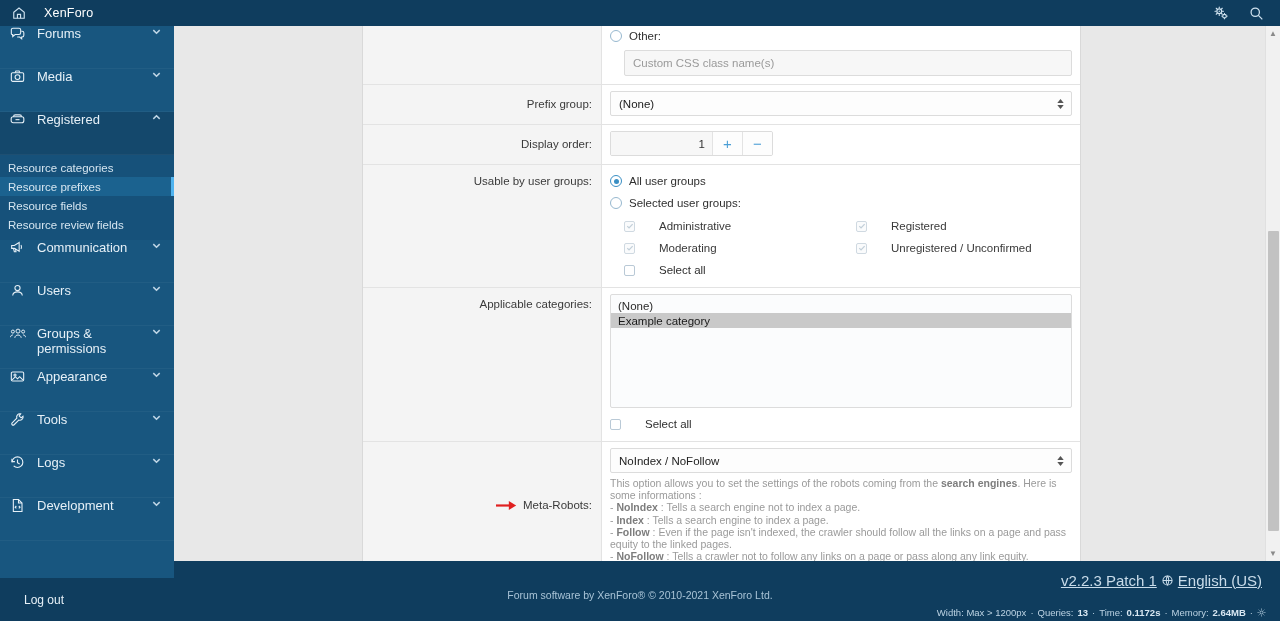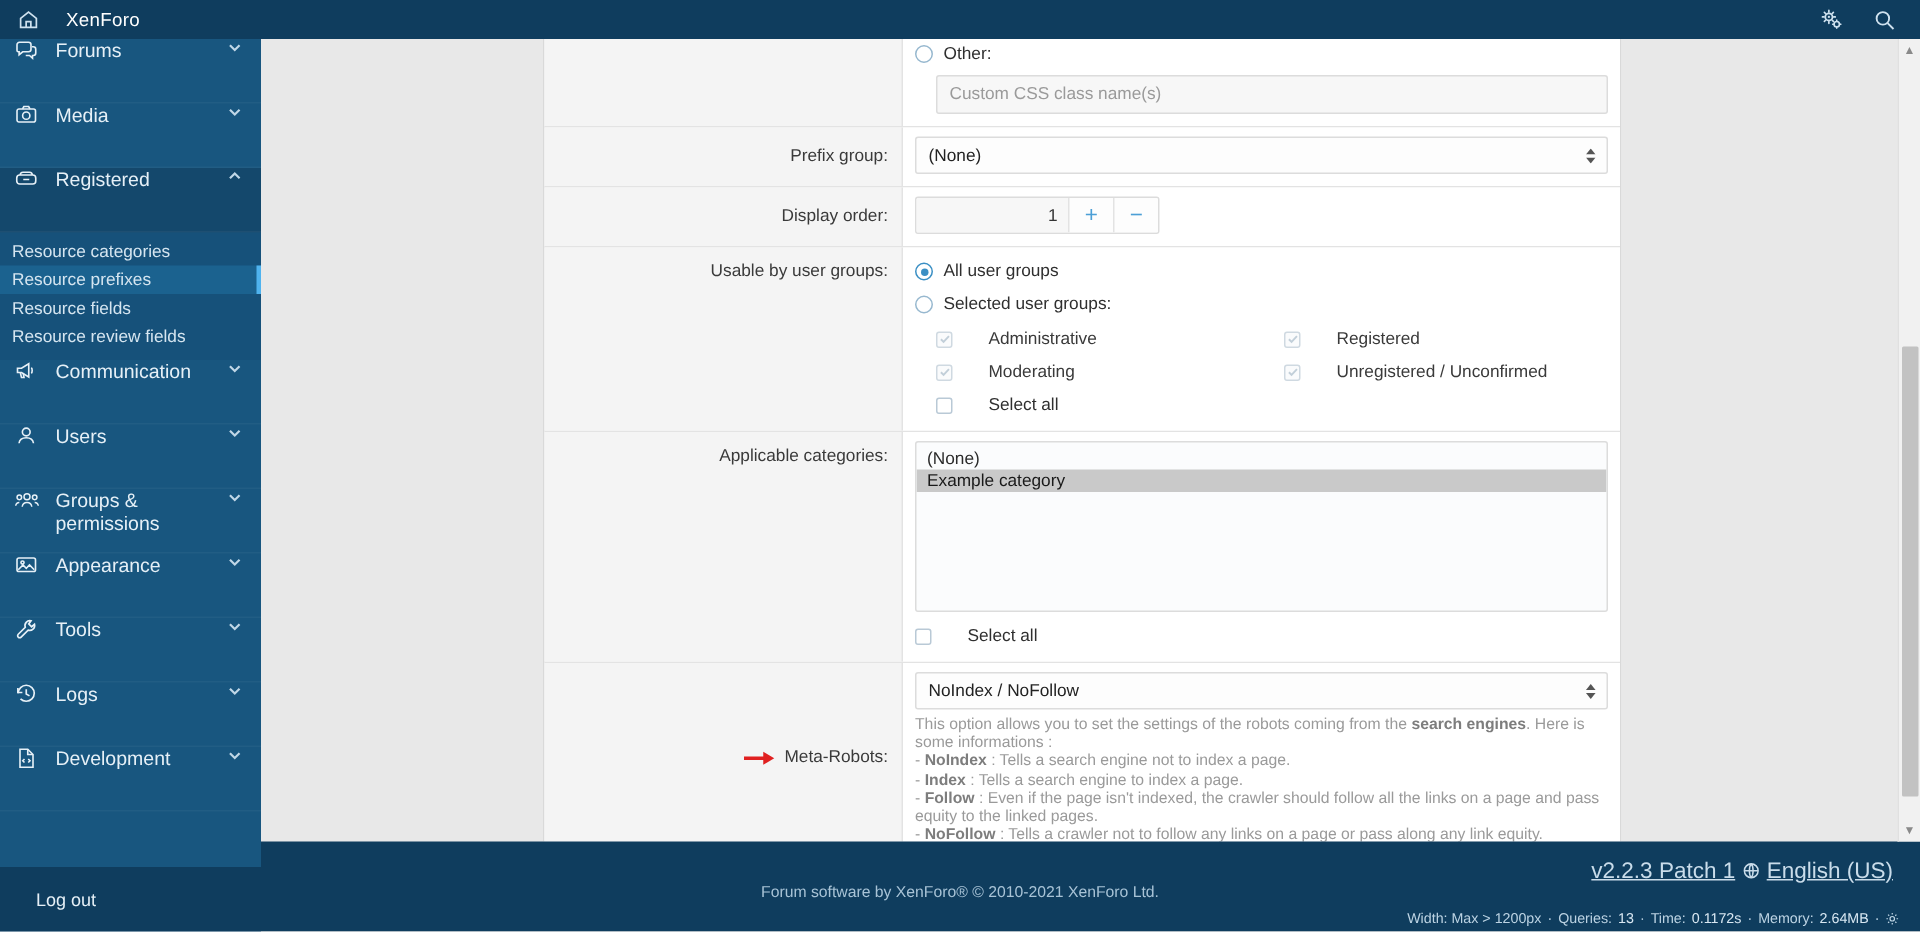--- a/index.html
+++ b/index.html
@@ -158,21 +158,21 @@
     align-items: center; gap: 5px; padding-right: 18px; color: #c9dcea; font-size: 15px; text-decoration: underline;
   }
   #footer-center {
     position: absolute; top: 28px; left: 0; width: 1280px; text-align: center;
     color: #a8c3d6; font-size: 10.5px;
   }
   #debugbar {
     position: absolute; bottom: 0; right: 0; height: 18px; display: flex;
     align-items: center; gap: 4px; padding-right: 14px; color: #bcd3e3; font-size: 9.5px;
   }
-  #debugbar b { font-weight: normal; color: #d8e7f2; }
+  #debugbar b { font-weight: bold; color: #d8e7f2; }
 </style>
 </head>
 <body>
 
 <div id="topbar">
   <span class="home-ico">
     <svg width="14" height="14" viewBox="0 0 16 16" fill="none" stroke="currentColor" stroke-width="1.3">
       <path d="M2 7.2L8 2.4l6 4.8V14H2z"></path>
         <path d="M6.2 14V9.6h3.6V14"></path>
     </svg>

